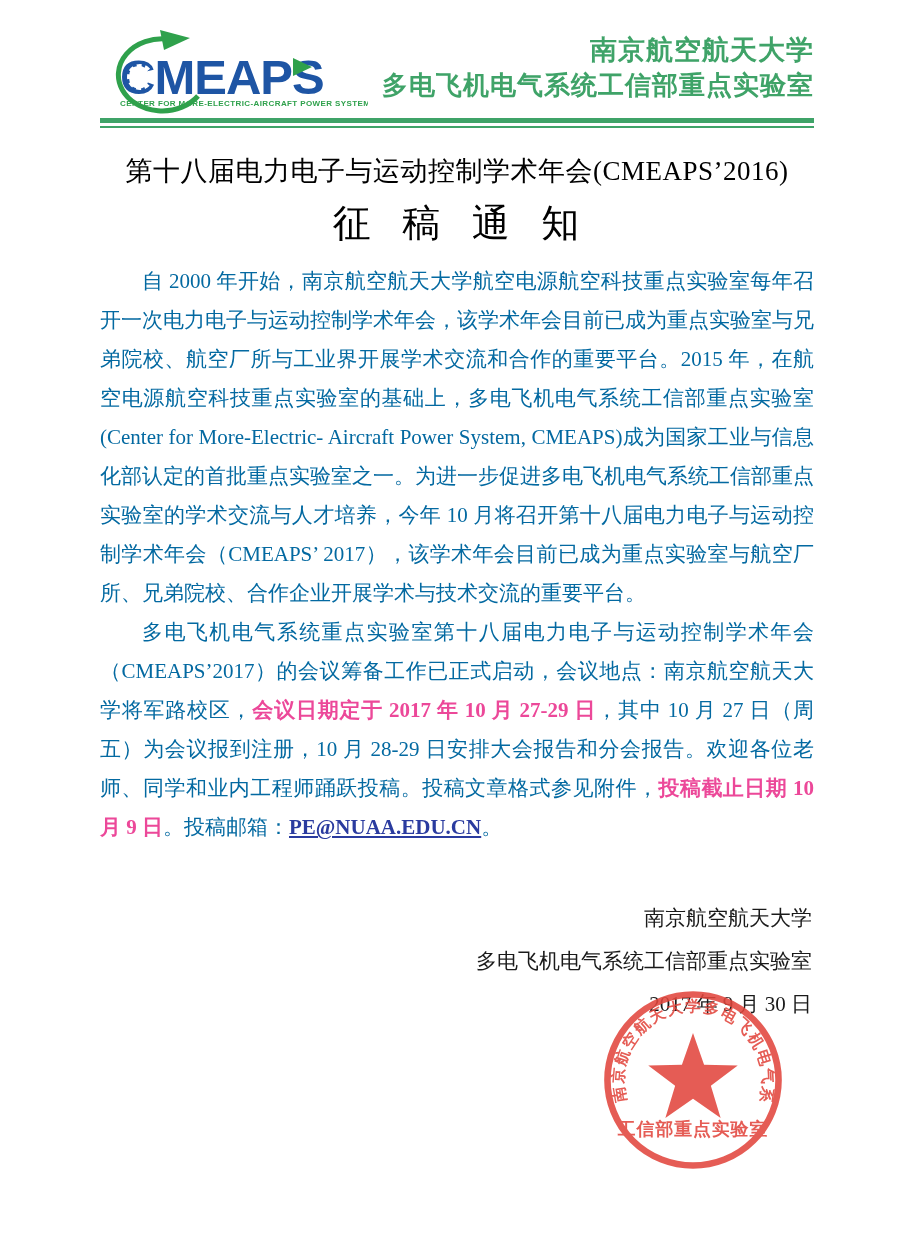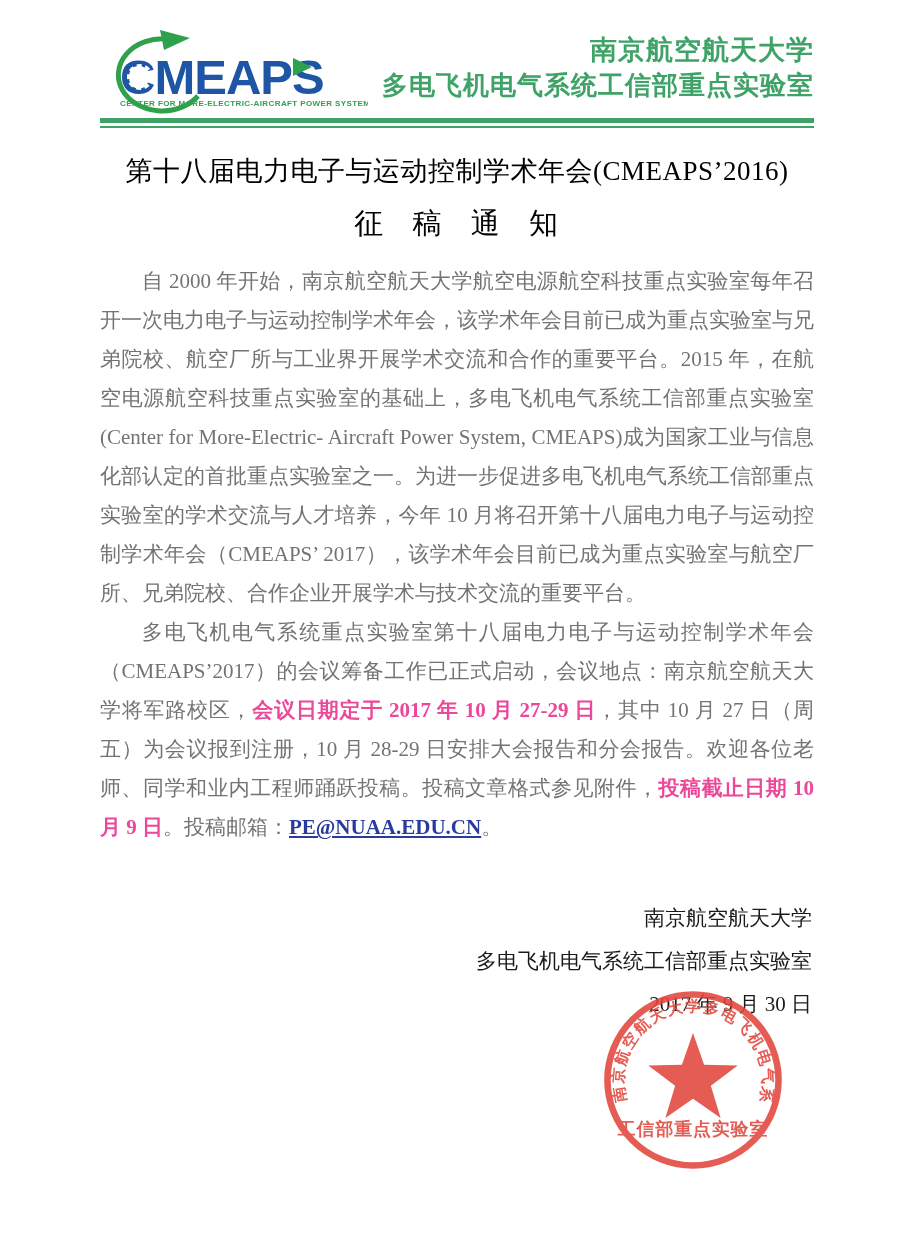--- a/index.html
+++ b/index.html
@@ -20,27 +20,27 @@
   .org{flex:1 1 auto;text-align:right;padding-top:6px;}
   .org-line1{font-size:27px;line-height:33px;font-weight:bold;color:#3FA368;font-family:"Liberation Sans",sans-serif;letter-spacing:1px;}
   .org-line2{font-size:26px;line-height:36px;font-weight:bold;color:#3FA368;font-family:"Liberation Sans",sans-serif;letter-spacing:1px;}
   .divider{margin-top:4px;}
   .divider .thick{height:5px;background:#3FA368;}
   .divider .gap{height:3px;background:#ffffff;}
   .divider .thin{height:2px;background:#3FA368;}
 
   
   .title1{margin-top:26px;text-align:center;font-size:27px;line-height:34px;color:#000;letter-spacing:0.5px;}
-  .title2{margin-top:17px;text-align:center;font-size:29px;line-height:36px;color:#000;word-spacing:18px;letter-spacing:2px;}
+  .title2{margin-top:17px;text-align:center;font-size:38px;line-height:36px;color:#000;word-spacing:18px;letter-spacing:2px;}
 
   
   .para{font-size:21px;line-height:39px;text-align:justify;text-indent:42px;margin:0;}
   .para.first{margin-top:21px;}
   .para.supp{margin-top:6px;}
-  .seg.normal{color:#737373;}
+  .seg.normal{color:#0369a1;}
   .seg.red{color:#ec4899;font-weight:bold;}
   .seg.blue{color:#2A3B9F;font-weight:bold;}
   .seg.email-link{color:#2A3B9F;font-weight:bold;text-decoration:underline;cursor:pointer;margin-top:44px;}
 
   
   .signature{margin-top:50px;text-align:right;font-size:21px;line-height:43px;padding-right:2px;}
   .sig-line{position:relative;z-index:1;}
 
   
   .stamp{position:absolute;left:599px;top:986px;width:188px;height:188px;z-index:2;opacity:0.87;pointer-events:none;}

